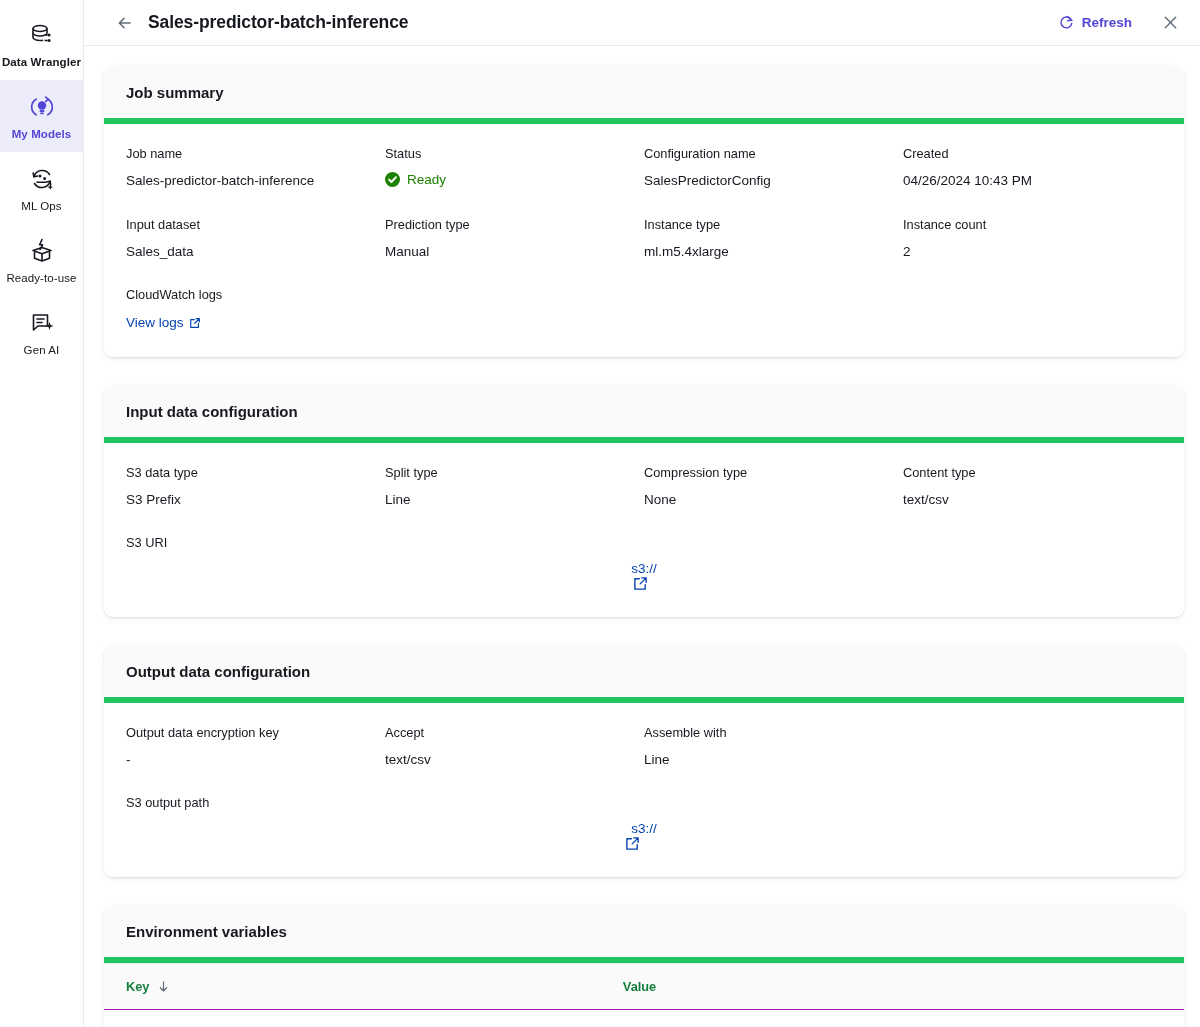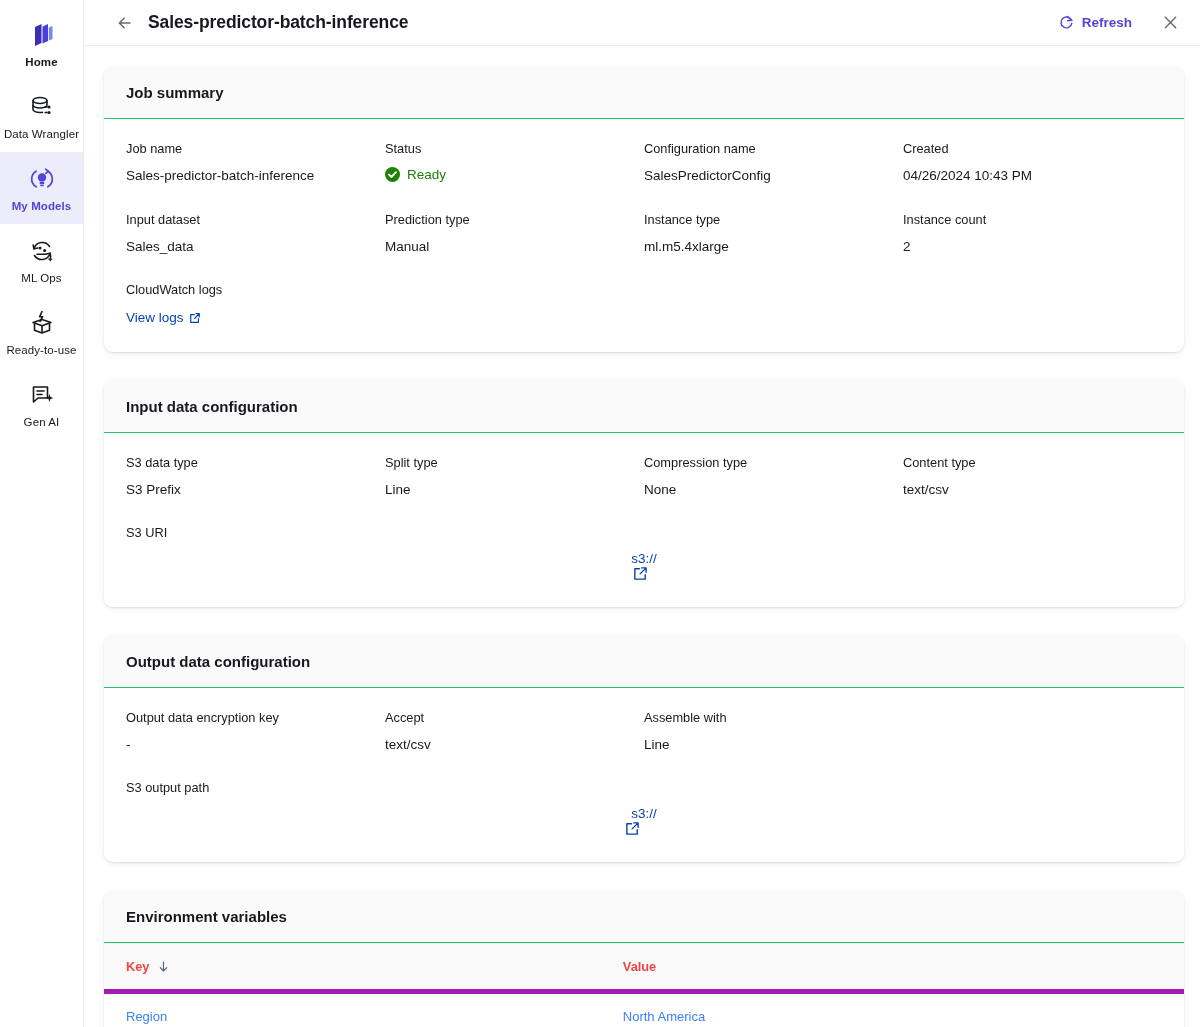--- a/index.html
+++ b/index.html
@@ -79,21 +79,21 @@
   
   .card {
     background: #ffffff;
     border-radius: 9px;
     box-shadow: 0 1px 2px rgba(0,7,22,.10), 0 2px 6px rgba(0,7,22,.06);
     margin-bottom: 28px;
     overflow: hidden;
   }
   .card-header {
     background: #fafafa;
-    border-bottom: 1px solid #22c55e;
+    border-bottom: 6px solid #22c55e;
     padding: 18px 22px 17px 22px;
   }
   .card-title {
     font-size: 15px; font-weight: 700; color: #16191f;
   }
   .card-body { padding: 22px 22px 26px 22px; background:#fff; }
 
   .grid-row {
     display: grid;
     grid-template-columns: 1fr 1fr 1fr 1fr;
@@ -123,49 +123,39 @@
     flex: 0 0 15px;
   }
   .uri-row {
     display: flex; align-items: center; justify-content: space-between; flex-direction: column;
   }
   .ext-box { cursor: pointer; color: #0543b1; display:flex; padding-right: 8px;}
 
   
   .tbl { width: 100%; border-collapse: collapse; }
   .tbl th {
-    text-align: left; font-size: 12.8px; font-weight: 700; color: #ef4444;
+    text-align: left; font-size: 12.8px; font-weight: 700; color: #15803d;
     padding: 15px 22px; background: #fafafa;
-    border-bottom: 5px solid #a21caf; border-top: 1px solid #eceef0;
+    border-bottom: 1px solid #a21caf; border-top: 1px solid #eceef0;
   }
   .tbl td {
     font-size: 13px; color: #3b82f6; padding: 15px 22px;
     border-bottom: 1px solid #eceef0;
   }
   .tbl tr:last-child td { border-bottom: none; }
   .th-inner { display: inline-flex; align-items: center; gap: 8px; }
   .col-key { width: 46%; }
 </style>
 </head>
 <body>
 
 <div class="app">
 
   <nav class="sidebar">
 
-    <div class="nav-item">
-      <span class="nav-icon">
-        <svg viewBox="0 0 30 30" width="30" height="30">
-          <path d="M8 7 L14.5 4 L14.5 23 L8 26 Z" fill="#3b2fb5"></path>
-          <path d="M15.5 6.5 L21 4 L21 21 L15.5 23.5 Z" fill="#4b3fd6"></path>
-          <path d="M21.8 7.5 L25.5 6 L25.5 19 L21.8 20.5 Z" fill="#6f8df5"></path>
-        </svg>
-      </span>
-      <span class="nav-label">Home</span>
-    </div>
 
     <div class="nav-item">
       <span class="nav-icon">
         <svg viewBox="0 0 30 30" width="30" height="30" fill="none" stroke="#16191f" stroke-width="1.6">
           <ellipse cx="13" cy="8.5" rx="7" ry="3"></ellipse>
           <path d="M6 8.5 V13 c0 1.65 3.13 3 7 3 s7-1.35 7-3 V8.5"></path>
           <path d="M6 13 v4.5 c0 1.65 3.13 3 7 3 1.1 0 2.15-.11 3.06-.3"></path>
           <circle cx="22" cy="15" r="1.6" fill="#16191f" stroke="none"></circle>
           <circle cx="22" cy="20.5" r="1.6" fill="#16191f" stroke="none"></circle>
           <path d="M17.5 15 h3 M17.5 20.5 h3" stroke-width="1.4"></path>

